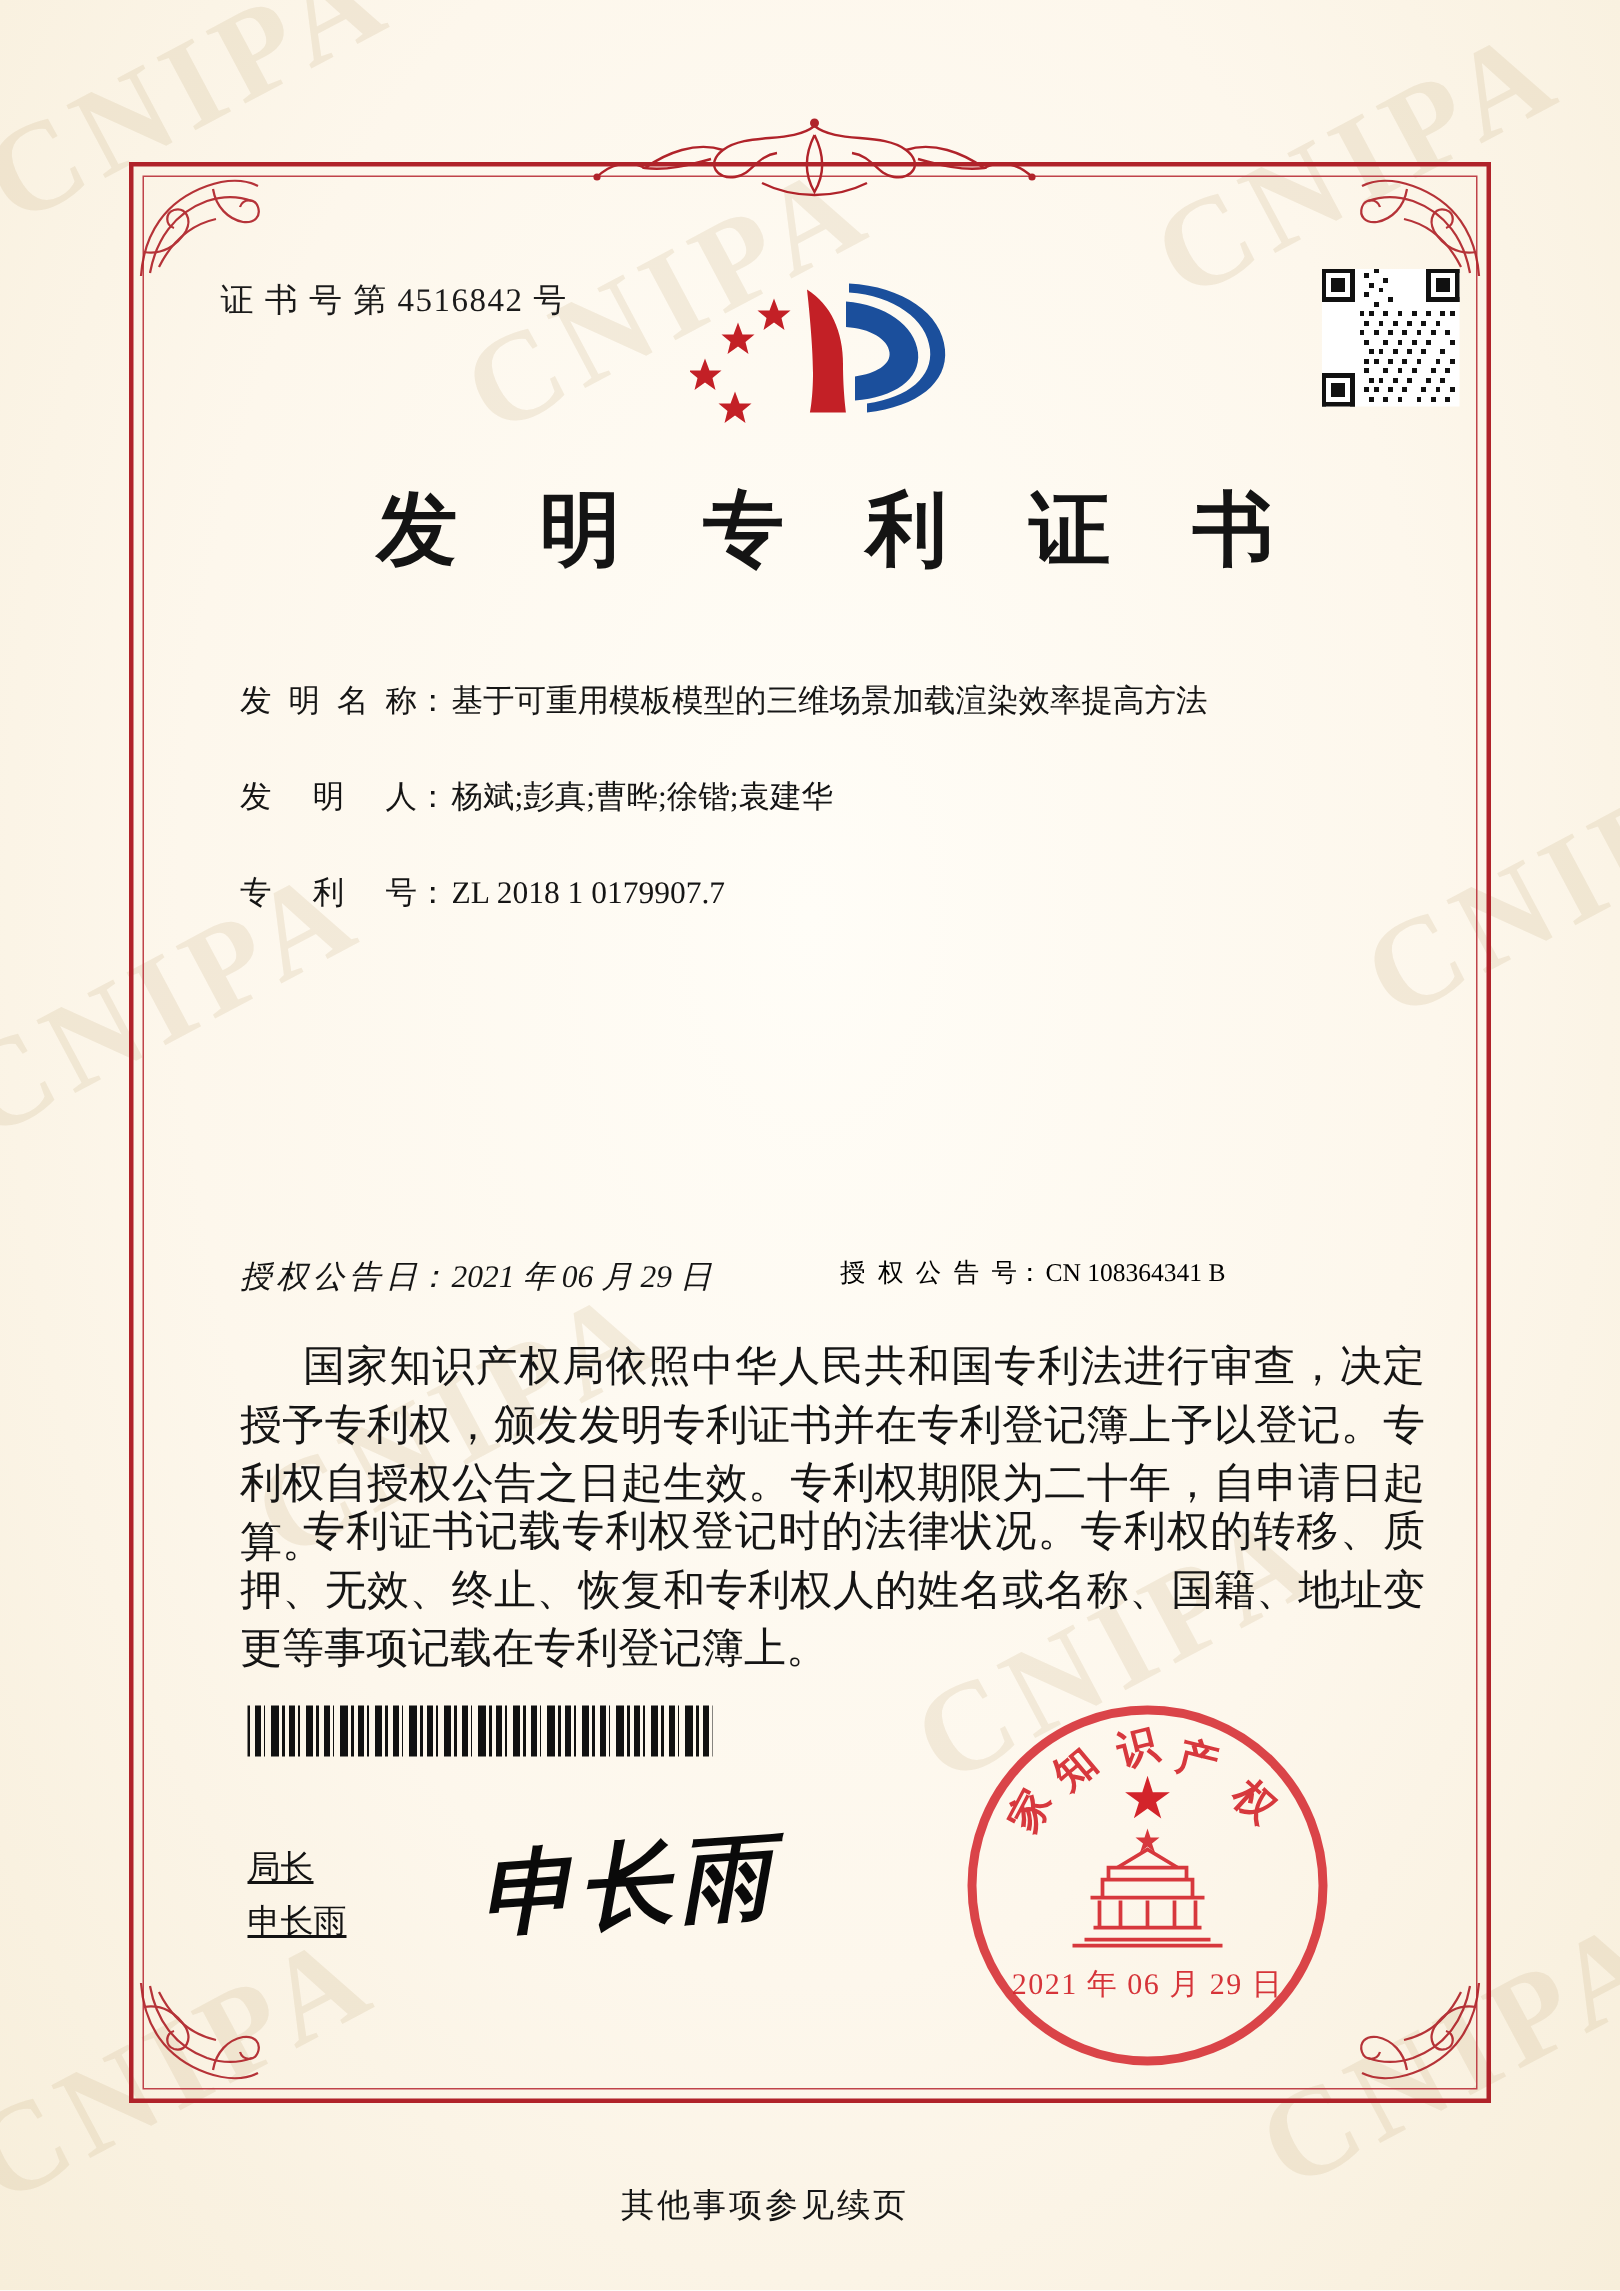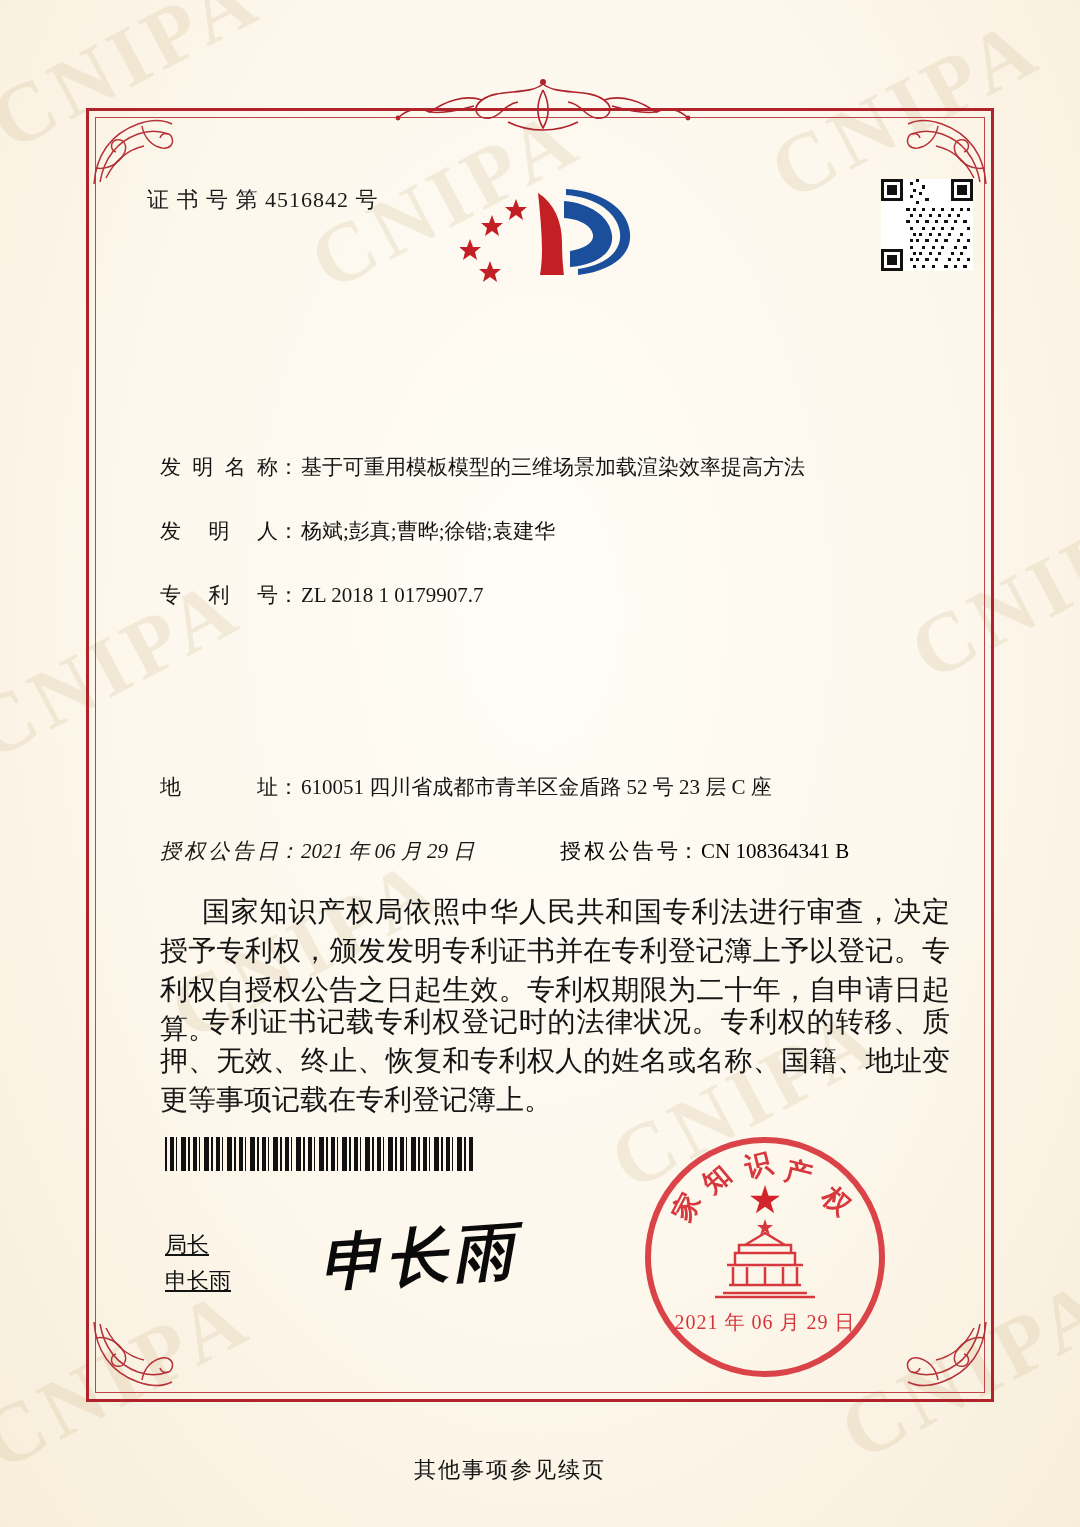--- a/index.html
+++ b/index.html
@@ -149,21 +149,21 @@
   #row-patno   { top: 464px; }
   #row-appdate { top: 528px; }
   #row-holder  { top: 592px; }
   #row-addr    { top: 656px; }
   #row-pub     { top: 720px; font-style: italic; }
 
   #pub-second {
     position: absolute;
     left: 455px;
     top: 720px;
-    font-size: 21px;
+    font-size: 17px;
     white-space: nowrap;
   }
   #pub-second .field-label { width: 118px; }
 
   .para {
     position: absolute;
     left: 55px;
     width: 790px;
     font-size: 28px;
     line-height: 39px;
@@ -464,32 +464,30 @@
         <rect x="27" y="25" width="1" height="1"></rect>
         <rect x="10" y="27" width="1" height="1"></rect>
           <rect x="13" y="27" width="1" height="1"></rect>
         <rect x="16" y="27" width="1" height="1"></rect>
           <rect x="20" y="27" width="1" height="1"></rect>
         <rect x="23" y="27" width="1" height="1"></rect>
           <rect x="26" y="27" width="1" height="1"></rect>
       </g>
     </svg>
 
+    <div id="doc-title">发 明 专 利 证 书</div>
 
     <div class="field-row" id="row-name">
       <span class="field-label">发明名称</span><span class="field-colon">：</span><span class="field-value">基于可重用模板模型的三维场景加载渲染效率提高方法</span>
     </div>
     <div class="field-row" id="row-invent">
       <span class="field-label">发明人</span><span class="field-colon">：</span><span class="field-value">杨斌;彭真;曹晔;徐锴;袁建华</span>
     </div>
     <div class="field-row" id="row-patno">
       <span class="field-label">专利号</span><span class="field-colon">：</span><span class="field-value">ZL 2018 1 0179907.7</span>
-    </div>
-    <div class="field-row" id="row-addr">
-      <span class="field-label">地址</span><span class="field-colon">：</span><span class="field-value">610051 四川省成都市青羊区金盾路 52 号 23 层 C 座</span>
     </div>
     <div class="field-row" id="row-pub">
       <span class="field-label">授权公告日</span><span class="field-colon">：</span><span class="field-value">2021 年 06 月 29 日</span>
     </div>
     <div id="pub-second">
       <span class="field-label">授权公告号</span><span class="field-colon">：</span><span class="field-value">CN 108364341 B</span>
     </div>
 
     <div class="para" id="para1">国家知识产权局依照中华人民共和国专利法进行审查，决定授予专利权，颁发发明专利证书并在专利登记簿上予以登记。专利权自授权公告之日起生效。专利权期限为二十年，自申请日起算。</div>
     <div class="para" id="para2">专利证书记载专利权登记时的法律状况。专利权的转移、质押、无效、终止、恢复和专利权人的姓名或名称、国籍、地址变更等事项记载在专利登记簿上。</div>

